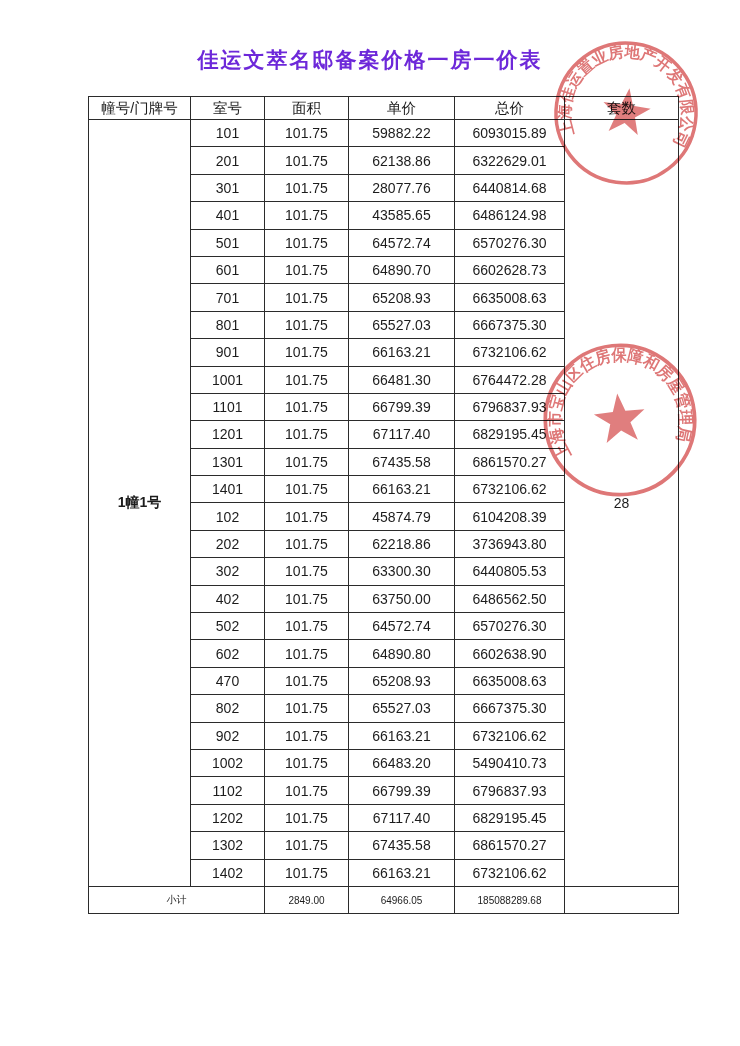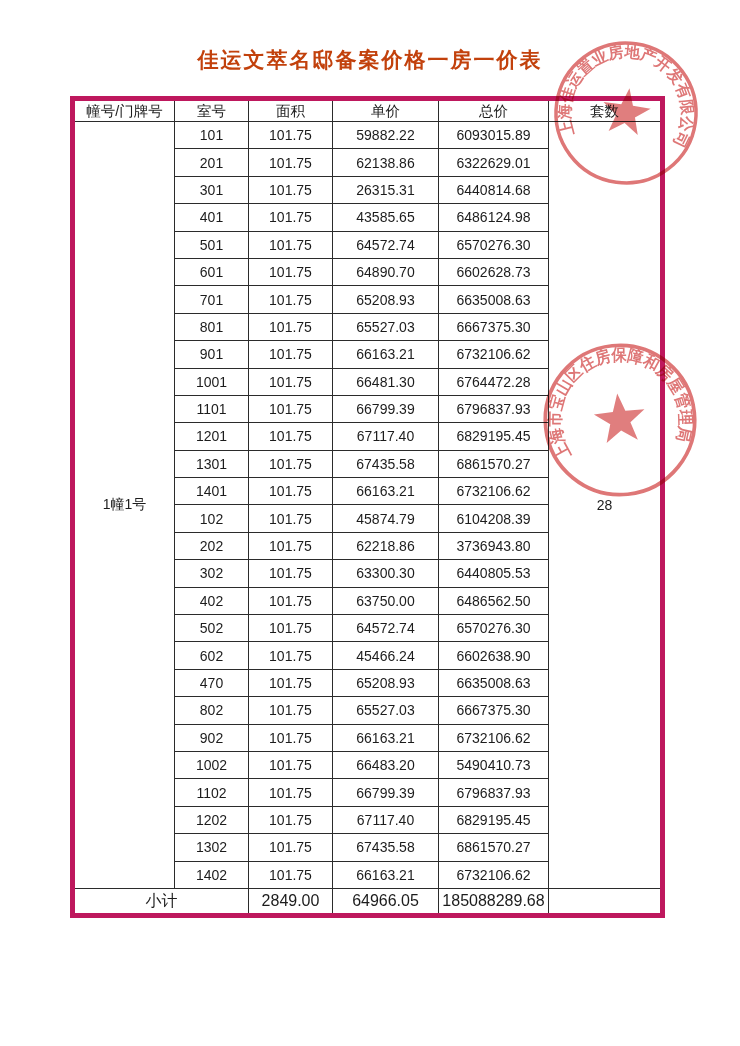--- a/index.html
+++ b/index.html
@@ -18,47 +18,47 @@
   .title {
     position: absolute;
     top: 46px;
     left: 0;
     width: 100%;
     text-align: center;
     font-family: Liberation Mono, monospace;
     font-size: 21px;
     font-weight: bold;
     letter-spacing: 2px;
-    color: #c2410c;
+    color: #6d28d9;
   }
   table.price-table {
     position: absolute;
     top: 96px;
-    left: 70px;
+    left: 88px;
     border-collapse: collapse;
     table-layout: fixed;
-    border: 5px solid #be185d;
+    border: 1px solid #be185d;
   }
   .price-table th,
   .price-table td {
     border: 1px solid #2b2b2b;
     text-align: center;
     vertical-align: middle;
     font-size: 14px;
     padding: 0 2px;
     background: transparent;
   }
   .price-table th {
     height: 23px;
     font-weight: normal;
     font-size: 14.5px;
   }
   .price-table td { height: 27.4px; }
-  .building-cell { font-weight: normal; font-size: 14.5px; }
-  .subtotal-row td { font-size: 16px; }
+  .building-cell { font-weight: bold; font-size: 14.5px; }
+  .subtotal-row td { font-size: 10px; }
   .seal {
     position: absolute;
     pointer-events: none;
     mix-blend-mode: multiply;
     opacity: 0.85;
   }
   .seal svg { display: block; width: 100%; height: 100%; }
   .seal-text {
     font-family: "Liberation Sans", sans-serif;
     font-weight: bold;
@@ -107,21 +107,21 @@
         </tr>
         <tr>
           <td>201</td>
           <td>101.75</td>
           <td>62138.86</td>
           <td>6322629.01</td>
         </tr>
         <tr>
           <td>301</td>
           <td>101.75</td>
-          <td>26315.31</td>
+          <td>28077.76</td>
           <td>6440814.68</td>
         </tr>
         <tr>
           <td>401</td>
           <td>101.75</td>
           <td>43585.65</td>
           <td>6486124.98</td>
         </tr>
         <tr>
           <td>501</td>
@@ -209,21 +209,21 @@
         </tr>
         <tr>
           <td>502</td>
           <td>101.75</td>
           <td>64572.74</td>
           <td>6570276.30</td>
         </tr>
         <tr>
           <td>602</td>
           <td>101.75</td>
-          <td>45466.24</td>
+          <td>64890.80</td>
           <td>6602638.90</td>
         </tr>
         <tr>
           <td>470</td>
           <td>101.75</td>
           <td>65208.93</td>
           <td>6635008.63</td>
         </tr>
         <tr>
           <td>802</td>

